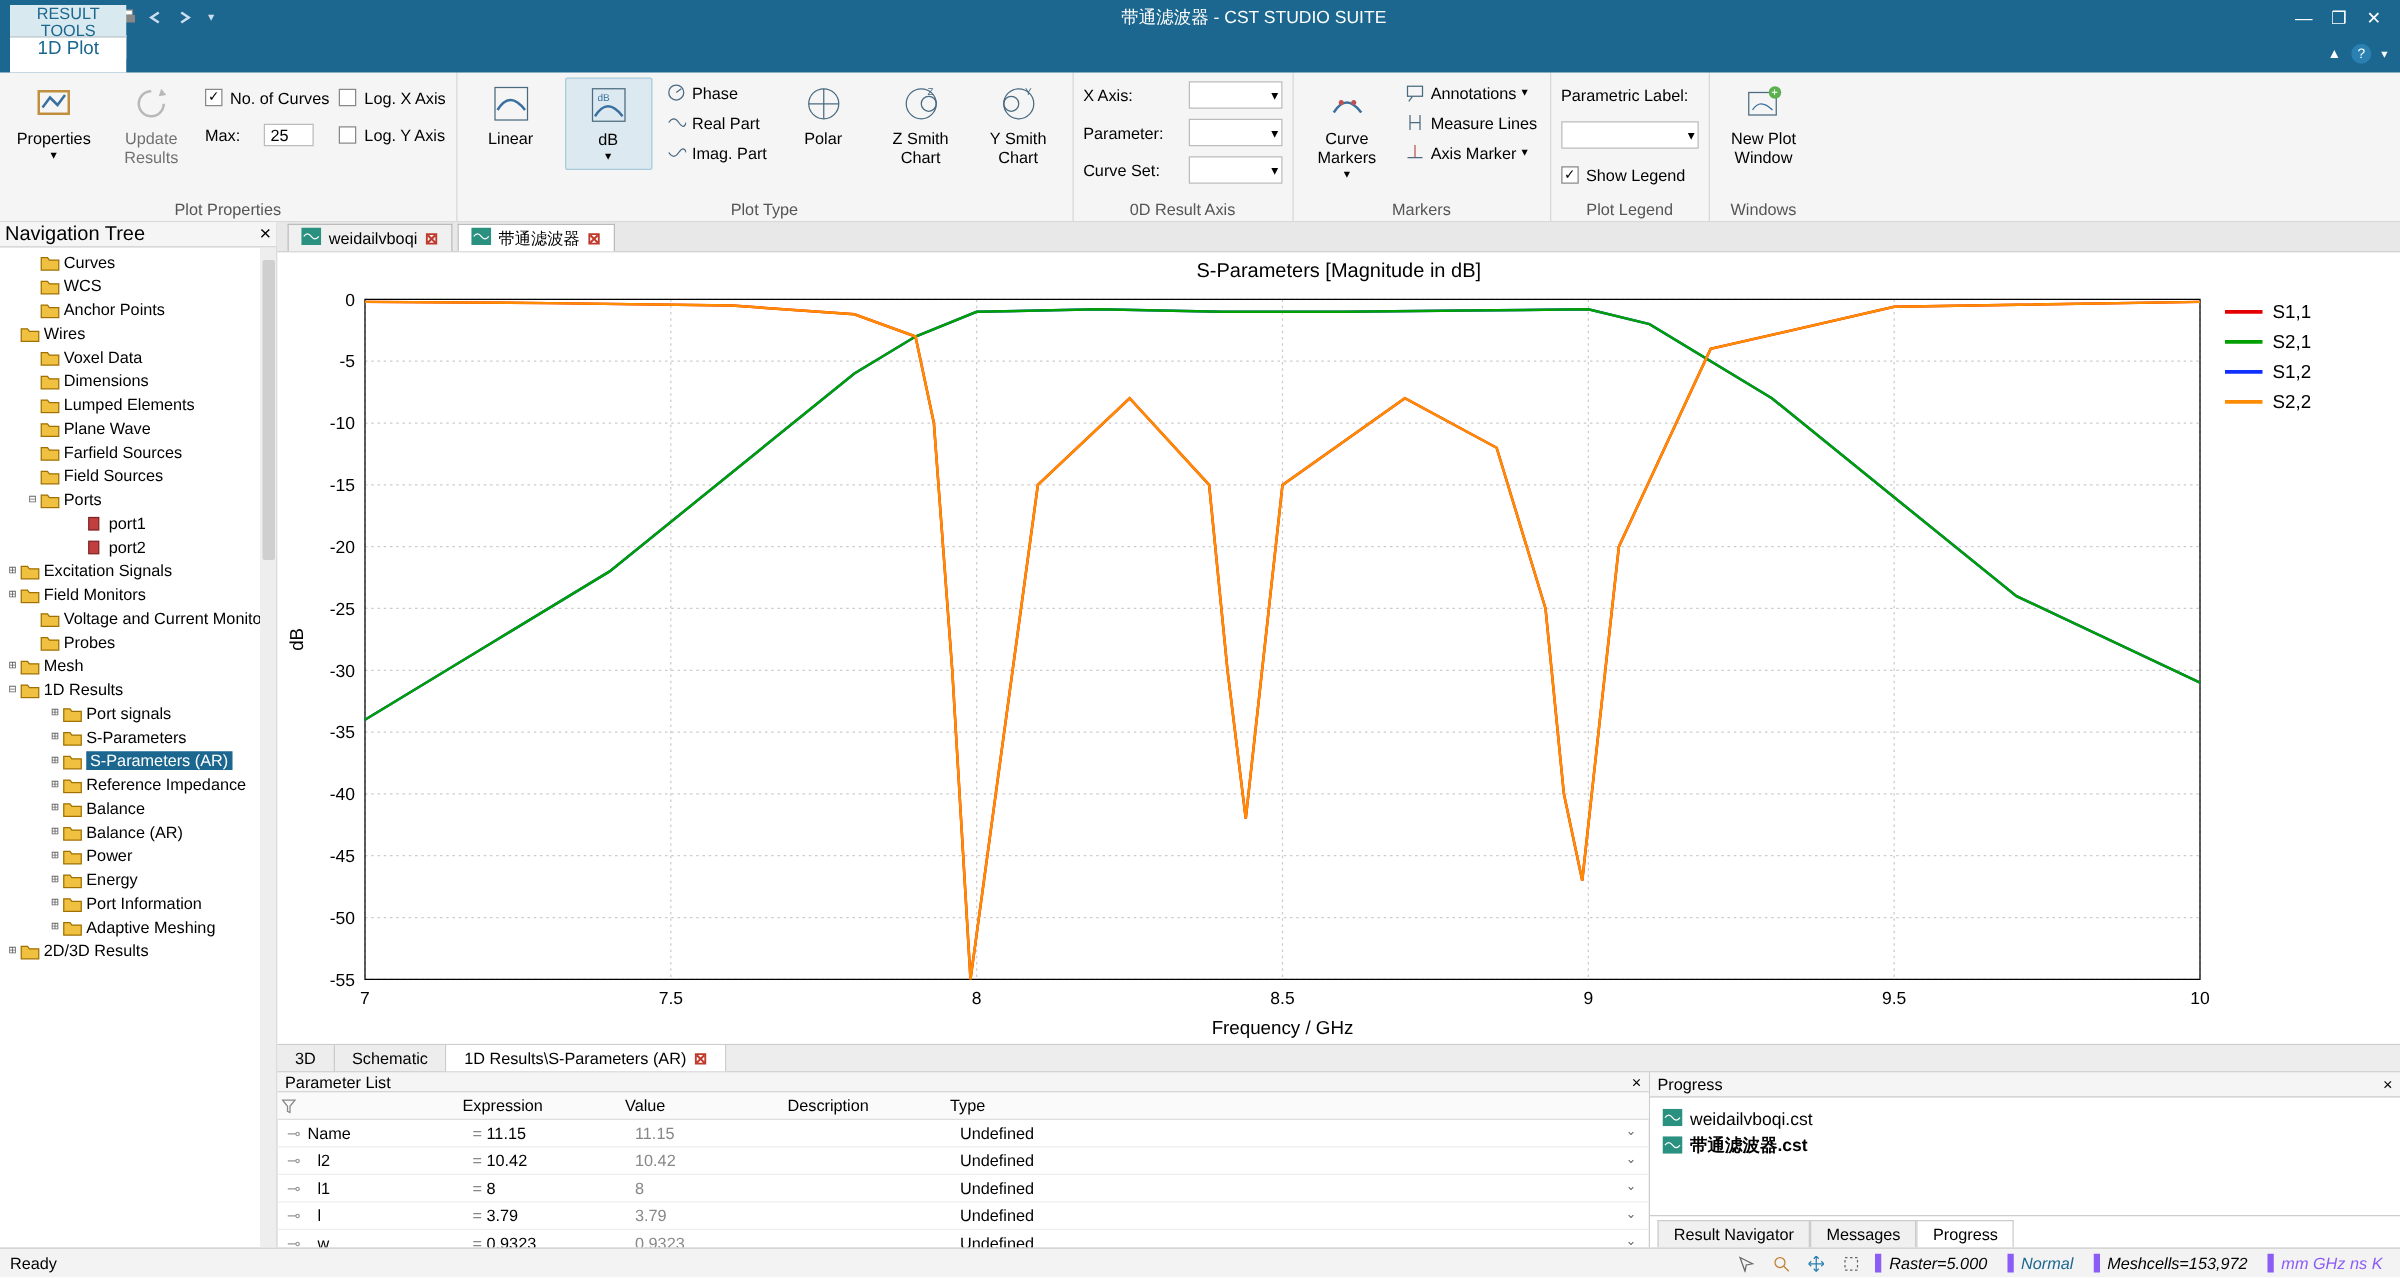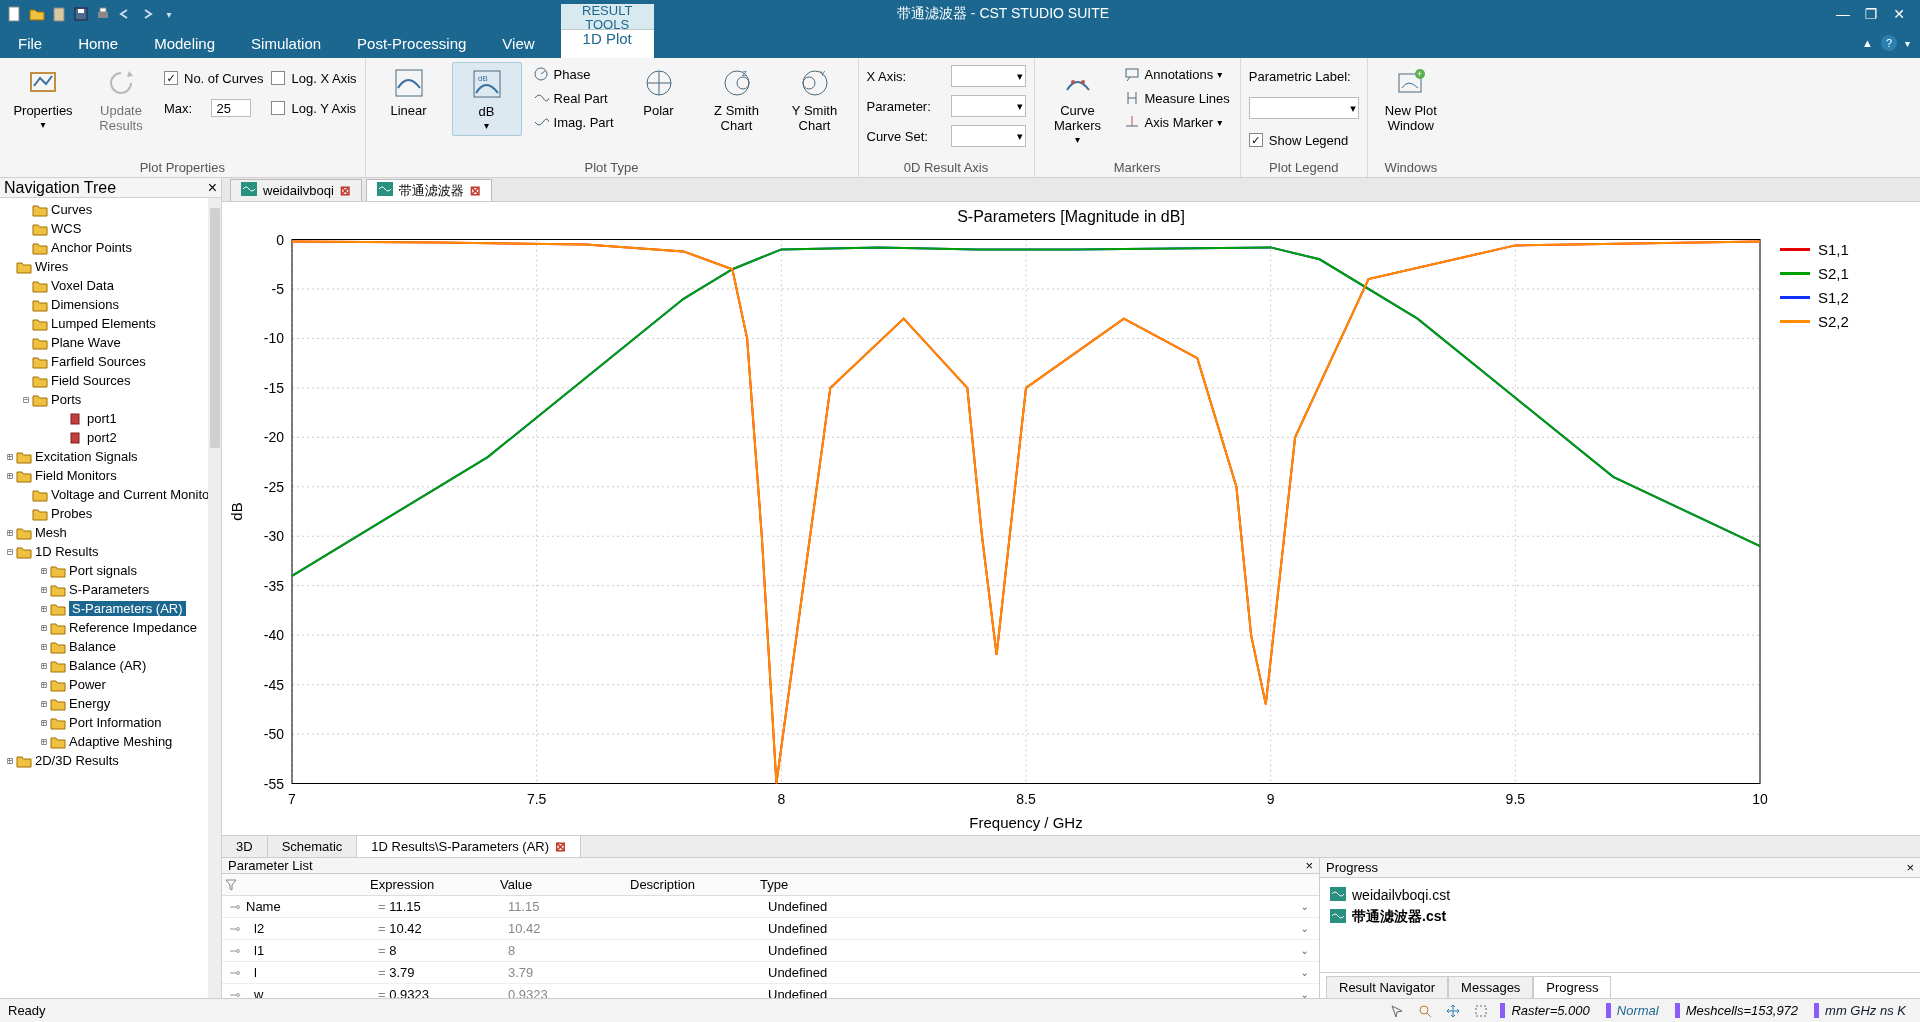--- a/index.html
+++ b/index.html
@@ -68,21 +68,21 @@
 .bottom { height:140px; display:flex; border-top:0;}
 .param-panel { flex:1; display:flex; flex-direction:column; border-right:1px solid #ccc;}
 .panel-header { height:20px; background:#f5f5f5; border-bottom:1px solid #ccc; font-family:"Courier New",monospace; font-size:13px; padding:0 6px; display:flex; align-items:center; justify-content:space-between;}
 .param-head, .param-row { display:flex; align-items:center; height:22px; border-bottom:1px solid #eee; font-size:13px;}
 .param-head { background:#fafafa; border-bottom:1px solid #ddd;}
 .pc-pin{width:26px; text-align:center; color:#999;}
 .pc-name{width:130px; padding-left:6px;margin-top:44px;}
 .pc-expr{width:130px;}
 .pc-val{width:130px; color:#888;}
 .pc-desc{width:130px;}
-.pc-type{flex:1; display:flex; align-items:center; justify-content:space-between; padding-right:10px;}
+.pc-type{flex:1; display:flex; justify-content:space-between; padding-right:10px;}
 .pc-type .dd{font-size:10px; color:#666;}
 .filter-ico{width:18px; height:18px; display:flex; align-items:center; justify-content:center;}
 
 .progress-panel { width:600px; display:flex; flex-direction:column;}
 .progress-body { flex:1; padding:6px 10px; font-size:14px;}
 .progress-body .file-entry{display:flex; align-items:center; gap:6px; height:22px;}
 .prog-tabs { height:26px; border-top:1px solid #ccc; display:flex; align-items:flex-end; font-family:"Courier New",monospace; font-size:13px; padding-left:6px; gap:0;}
 .prog-tab { padding:0 12px; height:22px; border:1px solid #ccc; border-bottom:none; background:#f0f0f0; display:flex; align-items:center; cursor:pointer;}
 .prog-tab.active { background:#fff;}
 
@@ -138,28 +138,20 @@
   </div>
   <div class="title-text">带通滤波器 - CST STUDIO SUITE</div>
   <div class="win-controls">
     <span>—</span>
     <span>❐</span>
     <span>✕</span>
   </div>
 </div>
 
 <div class="menubar">
-  <div id="menu-items" style="display: flex;">
-      <div class="menu-item">File</div>
-      <div class="menu-item">Home</div>
-      <div class="menu-item">Modeling</div>
-      <div class="menu-item">Simulation</div>
-      <div class="menu-item">Post-Processing</div>
-      <div class="menu-item">View</div>
-    </div>
   <div class="result-tools-wrap">
     <div class="result-tools-header">RESULT TOOLS</div>
     <div class="result-tools-tab">1D Plot</div>
   </div>
   <div class="menubar-right">
     <span style="font-size:11px;">▲</span>
     <span style="background:#2a80b0;border-radius:50%;width:16px;height:16px;display:inline-flex;align-items:center;justify-content:center;font-size:11px;">?</span>
     <span style="font-size:10px;">▾</span>
   </div>
 </div>
@@ -844,14 +836,14 @@
       </svg>
     </span>
   <span class="status-ico">
       <svg width="14" height="14">
         <rect x="2" y="2" width="10" height="10" fill="none" stroke="#666" stroke-dasharray="2"></rect>
       </svg>
     </span>
   <span class="status-seg">Raster=5.000</span>
   <span class="status-seg" style="color:#1b6790">Normal</span>
   <span class="status-seg">Meshcells=153,972</span>
-  <span class="status-seg" style="color:#0f172a">mm  GHz  ns  K</span>
+  <span class="status-seg" style="color:#8b5cf6">mm  GHz  ns  K</span>
 </div>
 
 </body></html>

